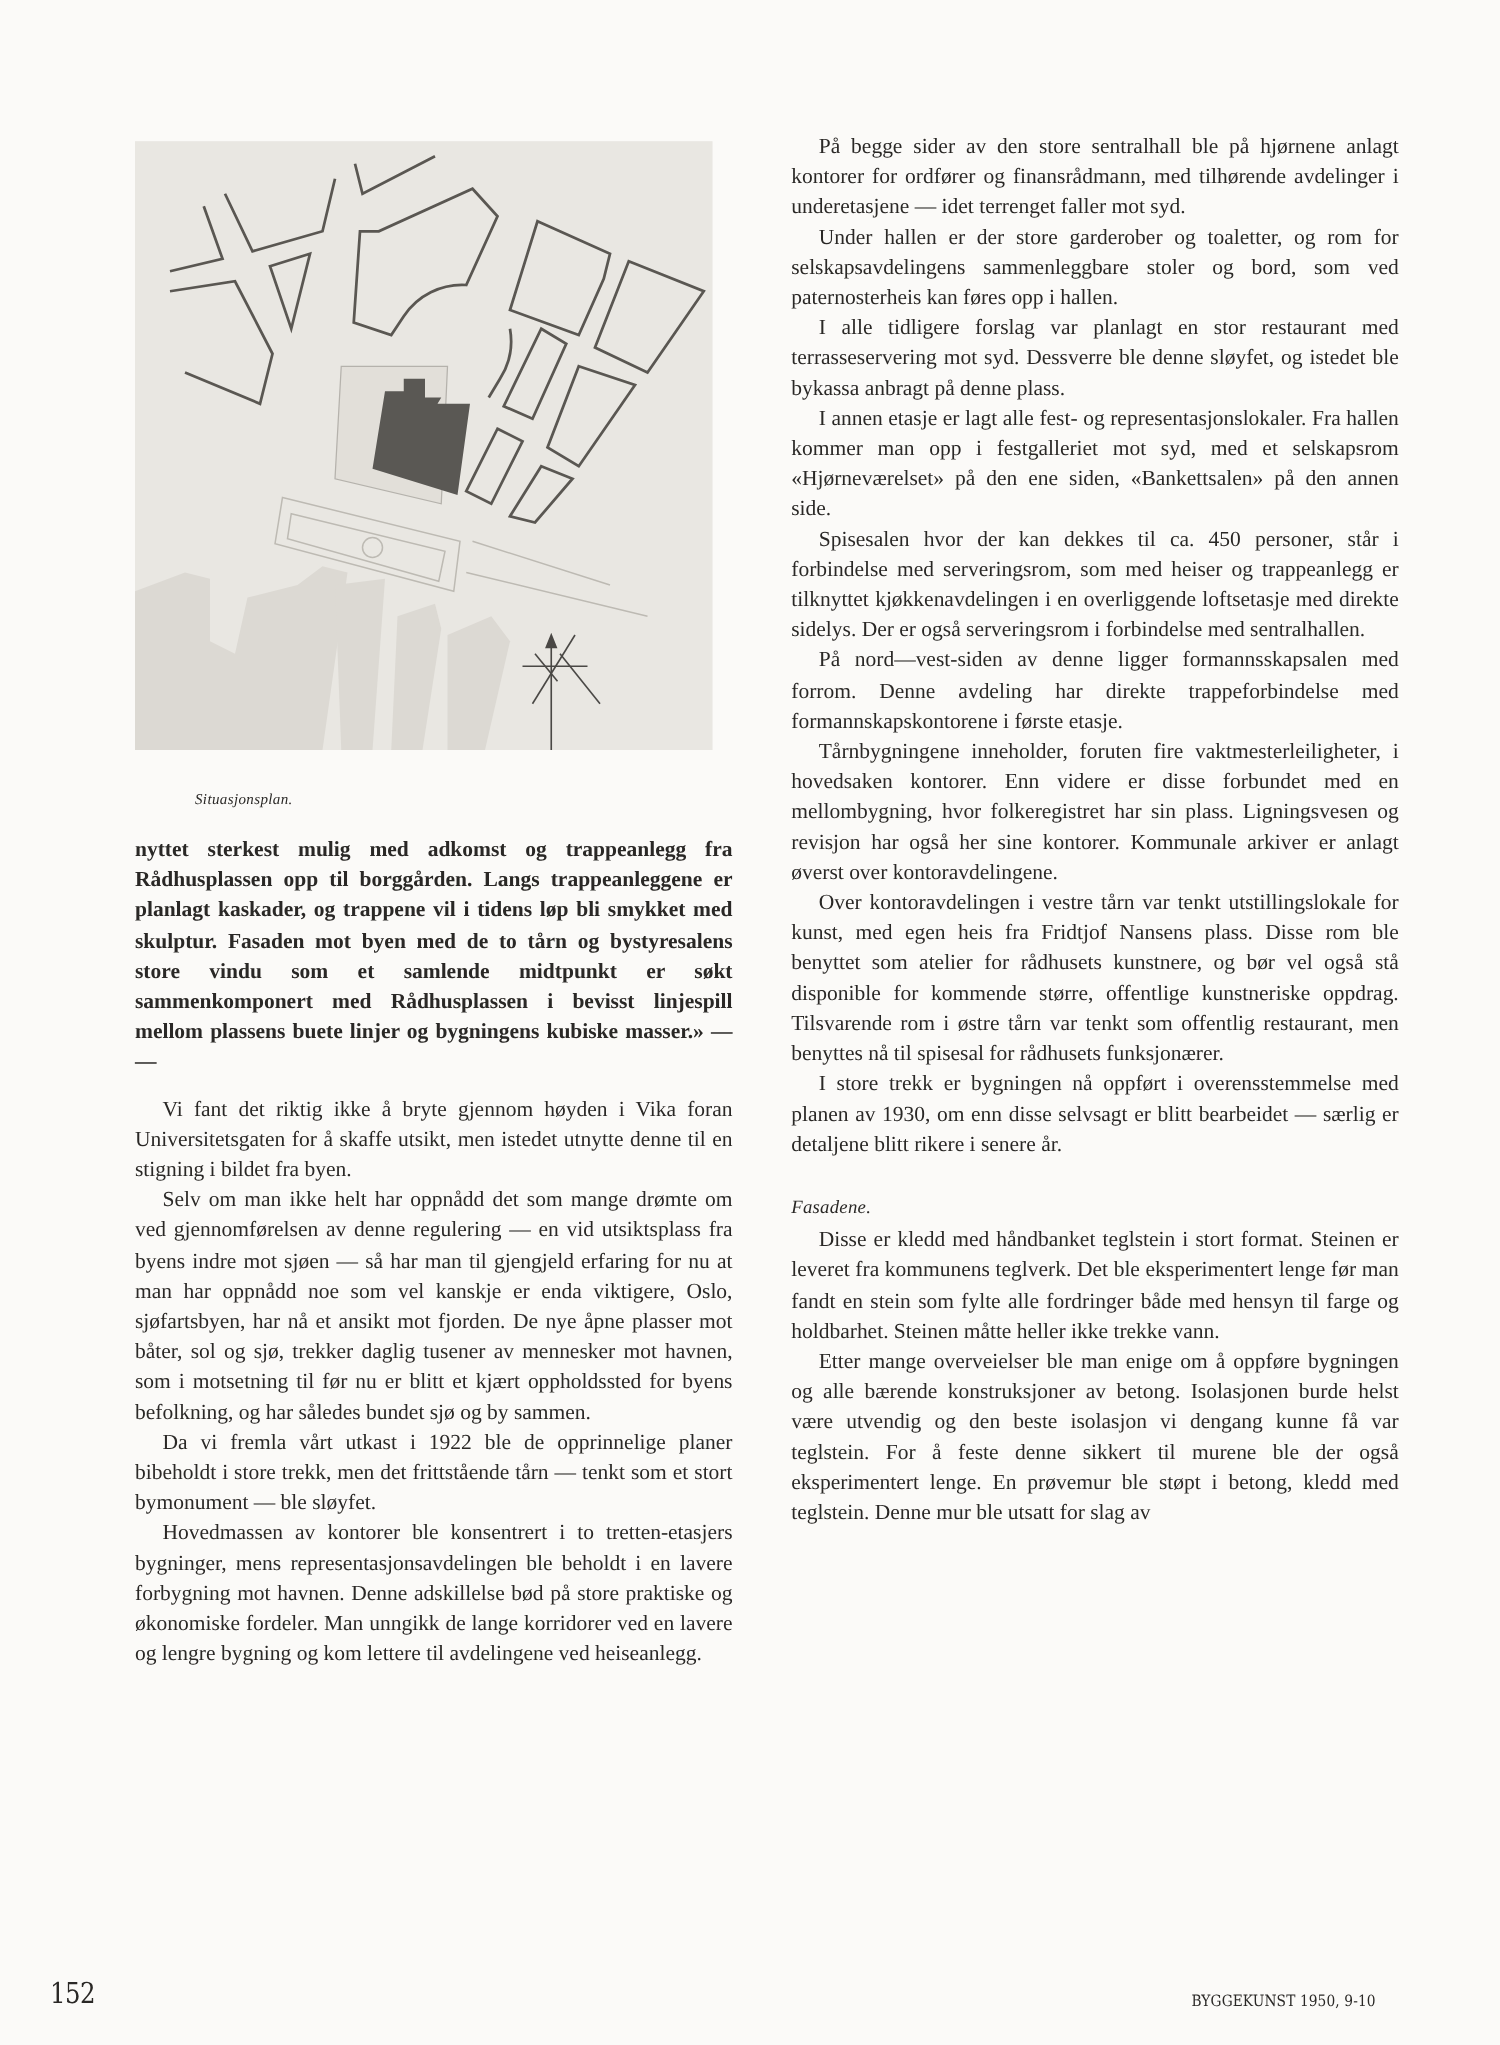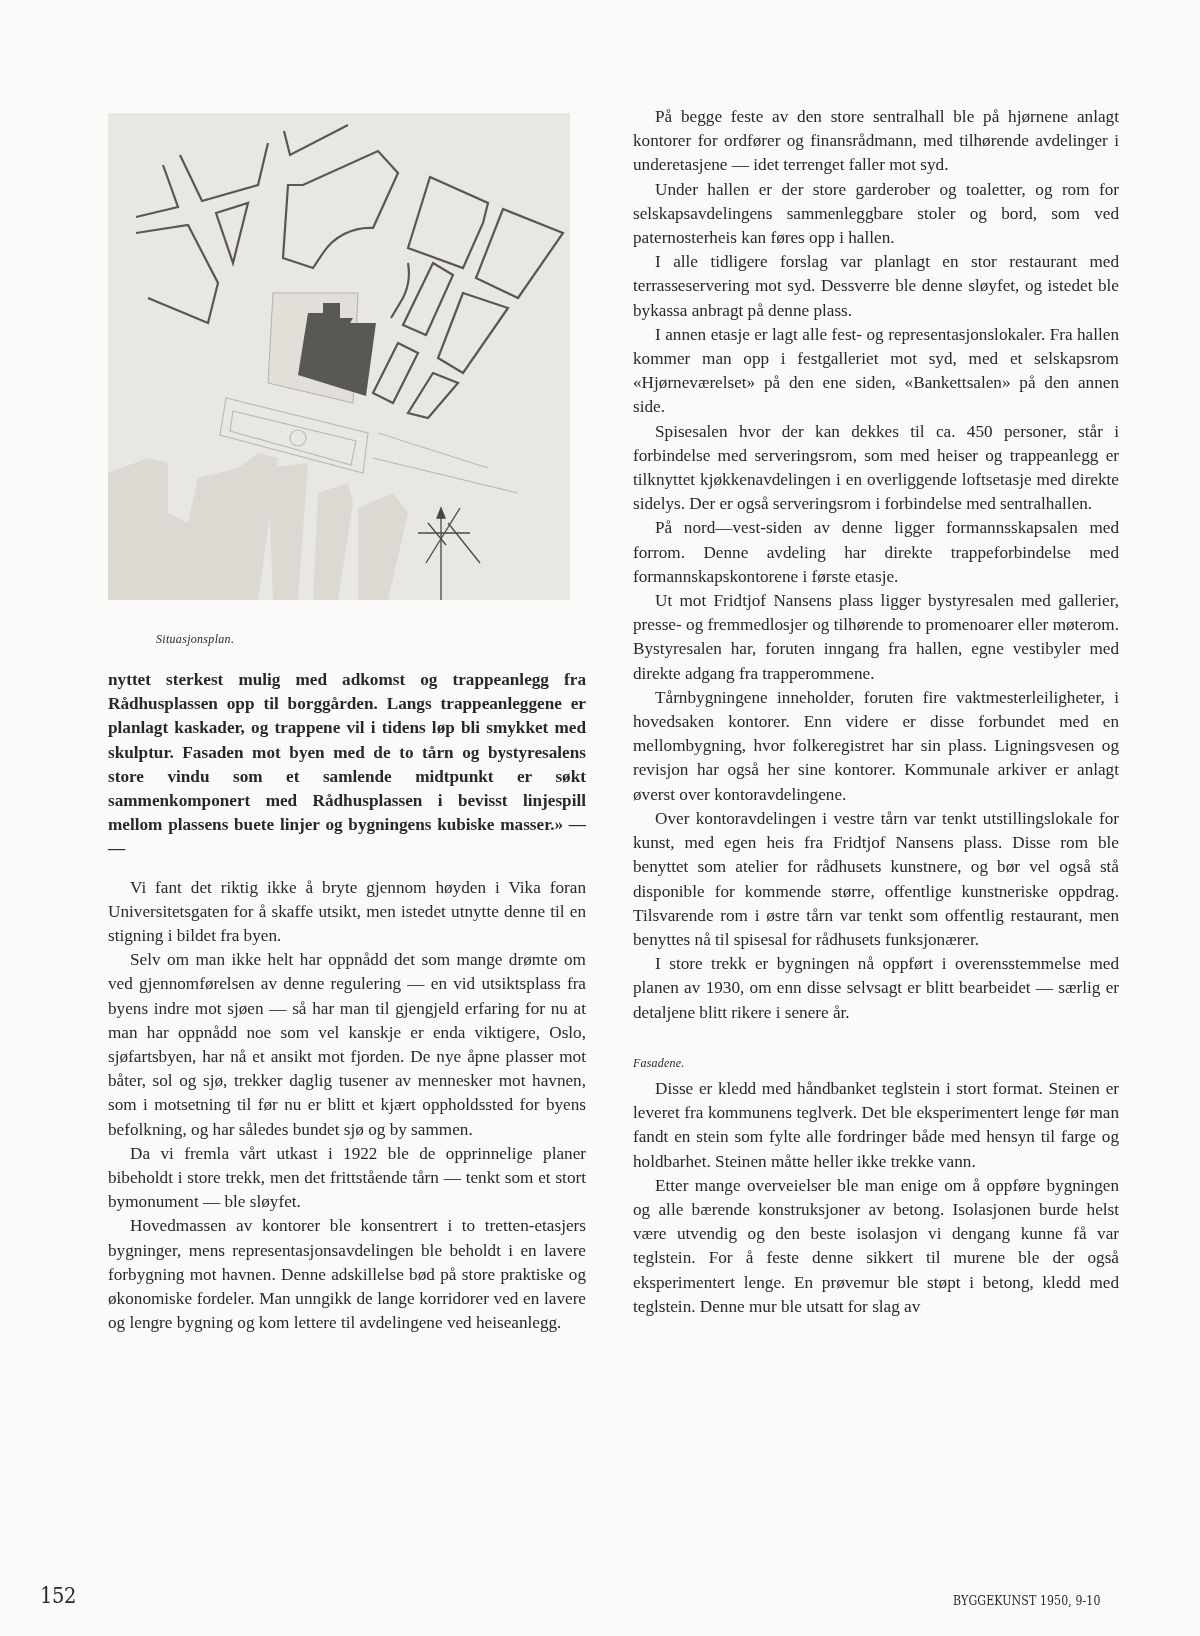--- a/index.html
+++ b/index.html
@@ -21,21 +21,21 @@
     hyphens: manual;
   }
   .col-right { left: 633px; width: 486px; top: 105px; }
   .col p { margin: 0; text-indent: 22px; }
   .col p.noindent { text-indent: 0; font-weight: bold; }
   .col p.gap { margin-top: 14px; }
   .col h4 {
     margin: 16px 0 2px 0;
     font-weight: normal;
     font-style: italic;
-    font-size: 12px;
+    font-size: 15px;
     letter-spacing: 0.2px;
   }
   .figure {
     position: absolute;
     left: 108px; top: 113px;
     width: 462px; height: 487px;
     background: #e9e7e2;
     overflow: hidden;
   }
   .figure svg { display: block; width: 100%; height: 100%; }
@@ -129,27 +129,26 @@
 
   <div class="col left-body">
     <p class="noindent">nyttet sterkest mulig med adkomst og trappeanlegg fra Rådhusplassen opp til borggården. Langs trappeanleggene er planlagt kaskader, og trappene vil i tidens løp bli smykket med skulptur. Fasaden mot byen med de to tårn og bystyresalens store vindu som et samlende midtpunkt er søkt sammenkomponert med Rådhusplassen i bevisst linjespill mellom plassens buete linjer og bygningens kubiske masser.» — —</p>
     <p class="gap">Vi fant det riktig ikke å bryte gjennom høyden i Vika foran Universitetsgaten for å skaffe utsikt, men istedet utnytte denne til en stigning i bildet fra byen.</p>
     <p>Selv om man ikke helt har oppnådd det som mange drømte om ved gjennomførelsen av denne regulering — en vid utsiktsplass fra byens indre mot sjøen — så har man til gjengjeld erfaring for nu at man har oppnådd noe som vel kanskje er enda viktigere, Oslo, sjøfartsbyen, har nå et ansikt mot fjorden. De nye åpne plasser mot båter, sol og sjø, trekker daglig tusener av mennesker mot havnen, som i motsetning til før nu er blitt et kjært oppholdssted for byens befolkning, og har således bundet sjø og by sammen.</p>
     <p>Da vi fremla vårt utkast i 1922 ble de opprinnelige planer bibeholdt i store trekk, men det frittstående tårn — tenkt som et stort bymonument — ble sløyfet.</p>
     <p>Hovedmassen av kontorer ble konsentrert i to tretten-etasjers bygninger, mens representasjonsavdelingen ble beholdt i en lavere forbygning mot havnen. Denne adskillelse bød på store praktiske og økonomiske fordeler. Man unngikk de lange korridorer ved en lavere og lengre bygning og kom lettere til avdelingene ved heiseanlegg.</p>
   </div>
 
   <div class="col col-right">
-    <p>På begge feste av den store sentralhall ble på hjørnene anlagt kontorer for ordfører og finansrådmann, med tilhørende avdelinger i underetasjene — idet terrenget faller mot syd.</p>
+    <p>På begge sider av den store sentralhall ble på hjørnene anlagt kontorer for ordfører og finansrådmann, med tilhørende avdelinger i underetasjene — idet terrenget faller mot syd.</p>
     <p>Under hallen er der store garderober og toaletter, og rom for selskapsavdelingens sammenleggbare stoler og bord, som ved paternosterheis kan føres opp i hallen.</p>
     <p>I alle tidligere forslag var planlagt en stor restaurant med terrasseservering mot syd. Dessverre ble denne sløyfet, og istedet ble bykassa anbragt på denne plass.</p>
     <p>I annen etasje er lagt alle fest- og representasjonslokaler. Fra hallen kommer man opp i festgalleriet mot syd, med et selskapsrom «Hjørneværelset» på den ene siden, «Bankettsalen» på den annen side.</p>
     <p>Spisesalen hvor der kan dekkes til ca. 450 personer, står i forbindelse med serveringsrom, som med heiser og trappeanlegg er tilknyttet kjøkkenavdelingen i en overliggende loftsetasje med direkte sidelys. Der er også serveringsrom i forbindelse med sentralhallen.</p>
     <p>På nord—vest-siden av denne ligger formannsskapsalen med forrom. Denne avdeling har direkte trappeforbindelse med formannskapskontorene i første etasje.</p>
-    <p>Ut mot Fridtjof Nansens plass ligger bystyresalen med gallerier, presse- og fremmedlosjer og tilhørende to promenoarer eller møterom. Bystyresalen har, foruten inngang fra hallen, egne vestibyler med direkte adgang fra trapperommene.</p>
     <p>Tårnbygningene inneholder, foruten fire vaktmesterleiligheter, i hovedsaken kontorer. Enn videre er disse forbundet med en mellombygning, hvor folkeregistret har sin plass. Ligningsvesen og revisjon har også her sine kontorer. Kommunale arkiver er anlagt øverst over kontoravdelingene.</p>
     <p>Over kontoravdelingen i vestre tårn var tenkt utstillingslokale for kunst, med egen heis fra Fridtjof Nansens plass. Disse rom ble benyttet som atelier for rådhusets kunstnere, og bør vel også stå disponible for kommende større, offentlige kunstneriske oppdrag. Tilsvarende rom i østre tårn var tenkt som offentlig restaurant, men benyttes nå til spisesal for rådhusets funksjonærer.</p>
     <p>I store trekk er bygningen nå oppført i overensstemmelse med planen av 1930, om enn disse selvsagt er blitt bearbeidet — særlig er detaljene blitt rikere i senere år.</p>
     <h4 style="margin-top:26px">Fasadene.</h4>
     <p>Disse er kledd med håndbanket teglstein i stort format. Steinen er leveret fra kommunens teglverk. Det ble eksperimentert lenge før man fandt en stein som fylte alle fordringer både med hensyn til farge og holdbarhet. Steinen måtte heller ikke trekke vann.</p>
     <p>Etter mange overveielser ble man enige om å oppføre bygningen og alle bærende konstruksjoner av betong. Isolasjonen burde helst være utvendig og den beste isolasjon vi dengang kunne få var teglstein. For å feste denne sikkert til murene ble der også eksperimentert lenge. En prøvemur ble støpt i betong, kledd med teglstein. Denne mur ble utsatt for slag av</p>
   </div>
 
   <div class="folio">152</div>
   <div class="running-foot">BYGGEKUNST 1950, 9-10</div>

